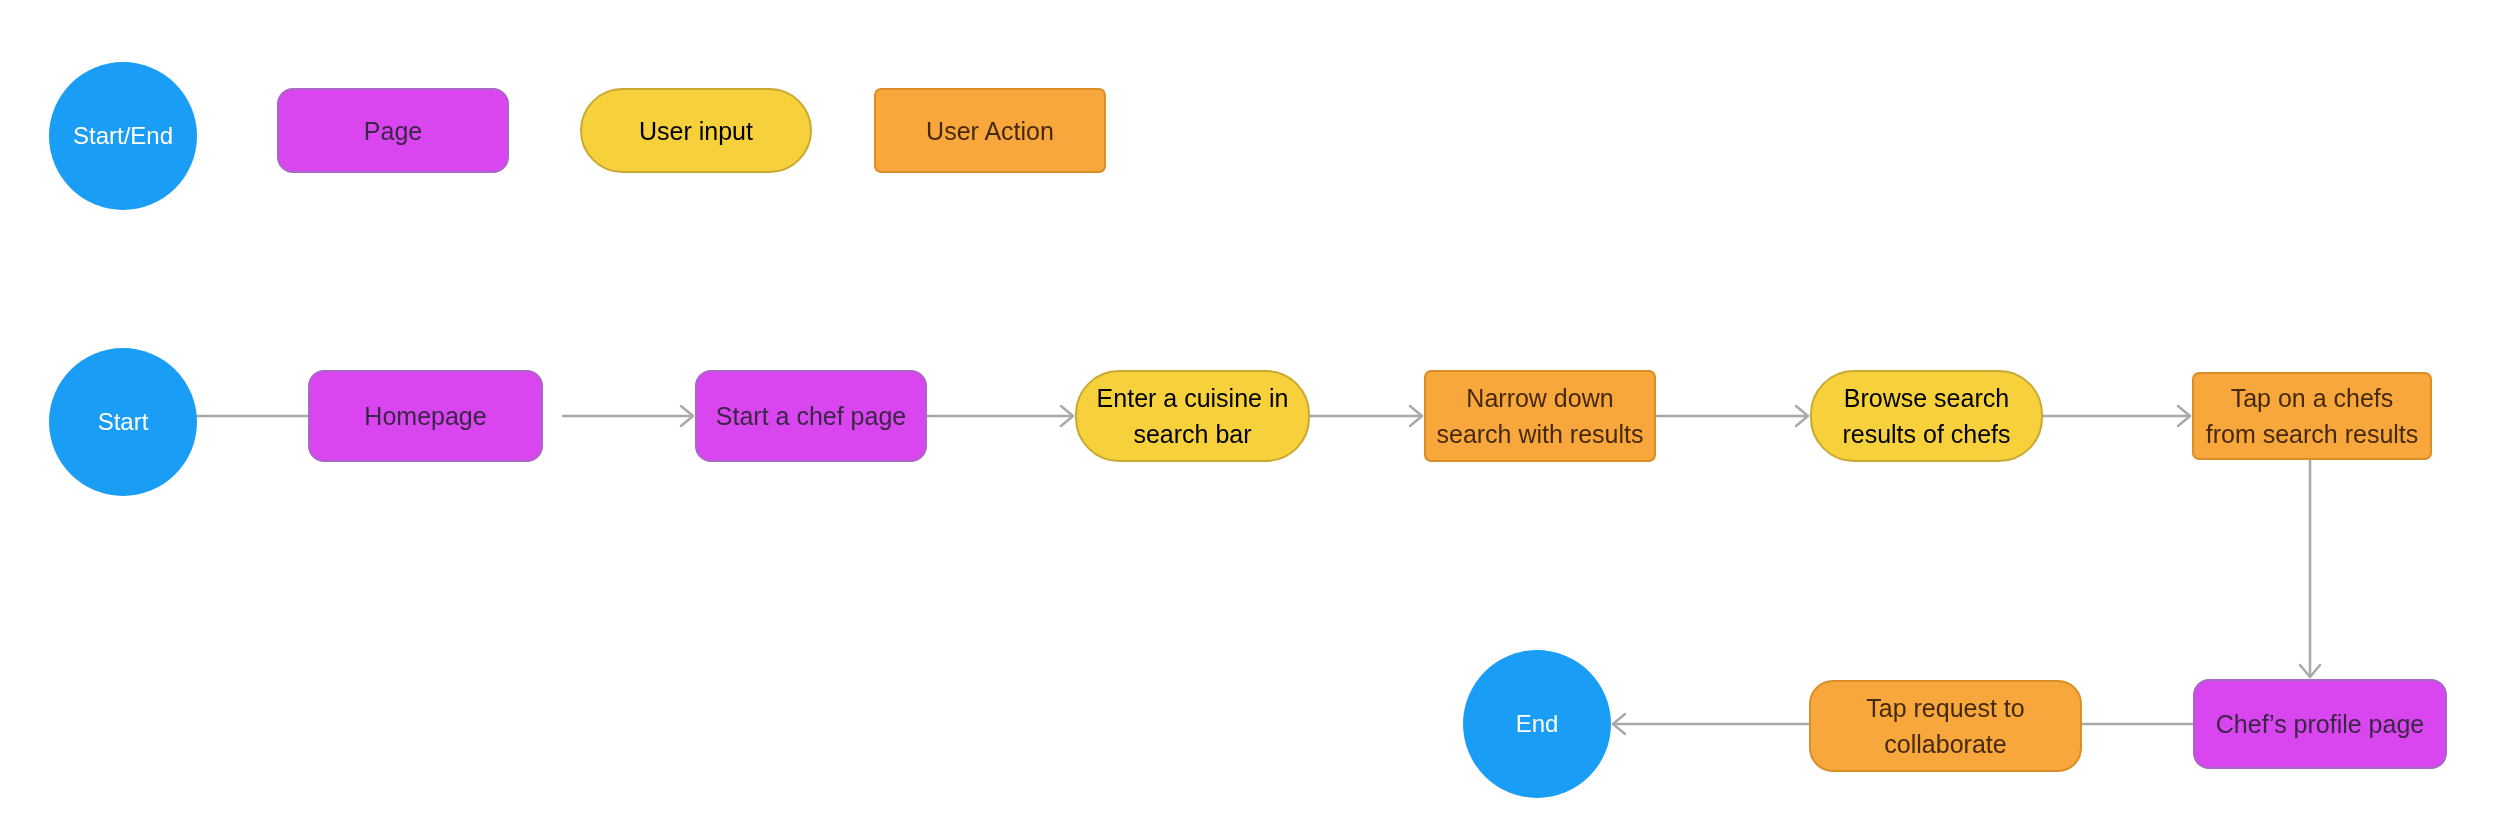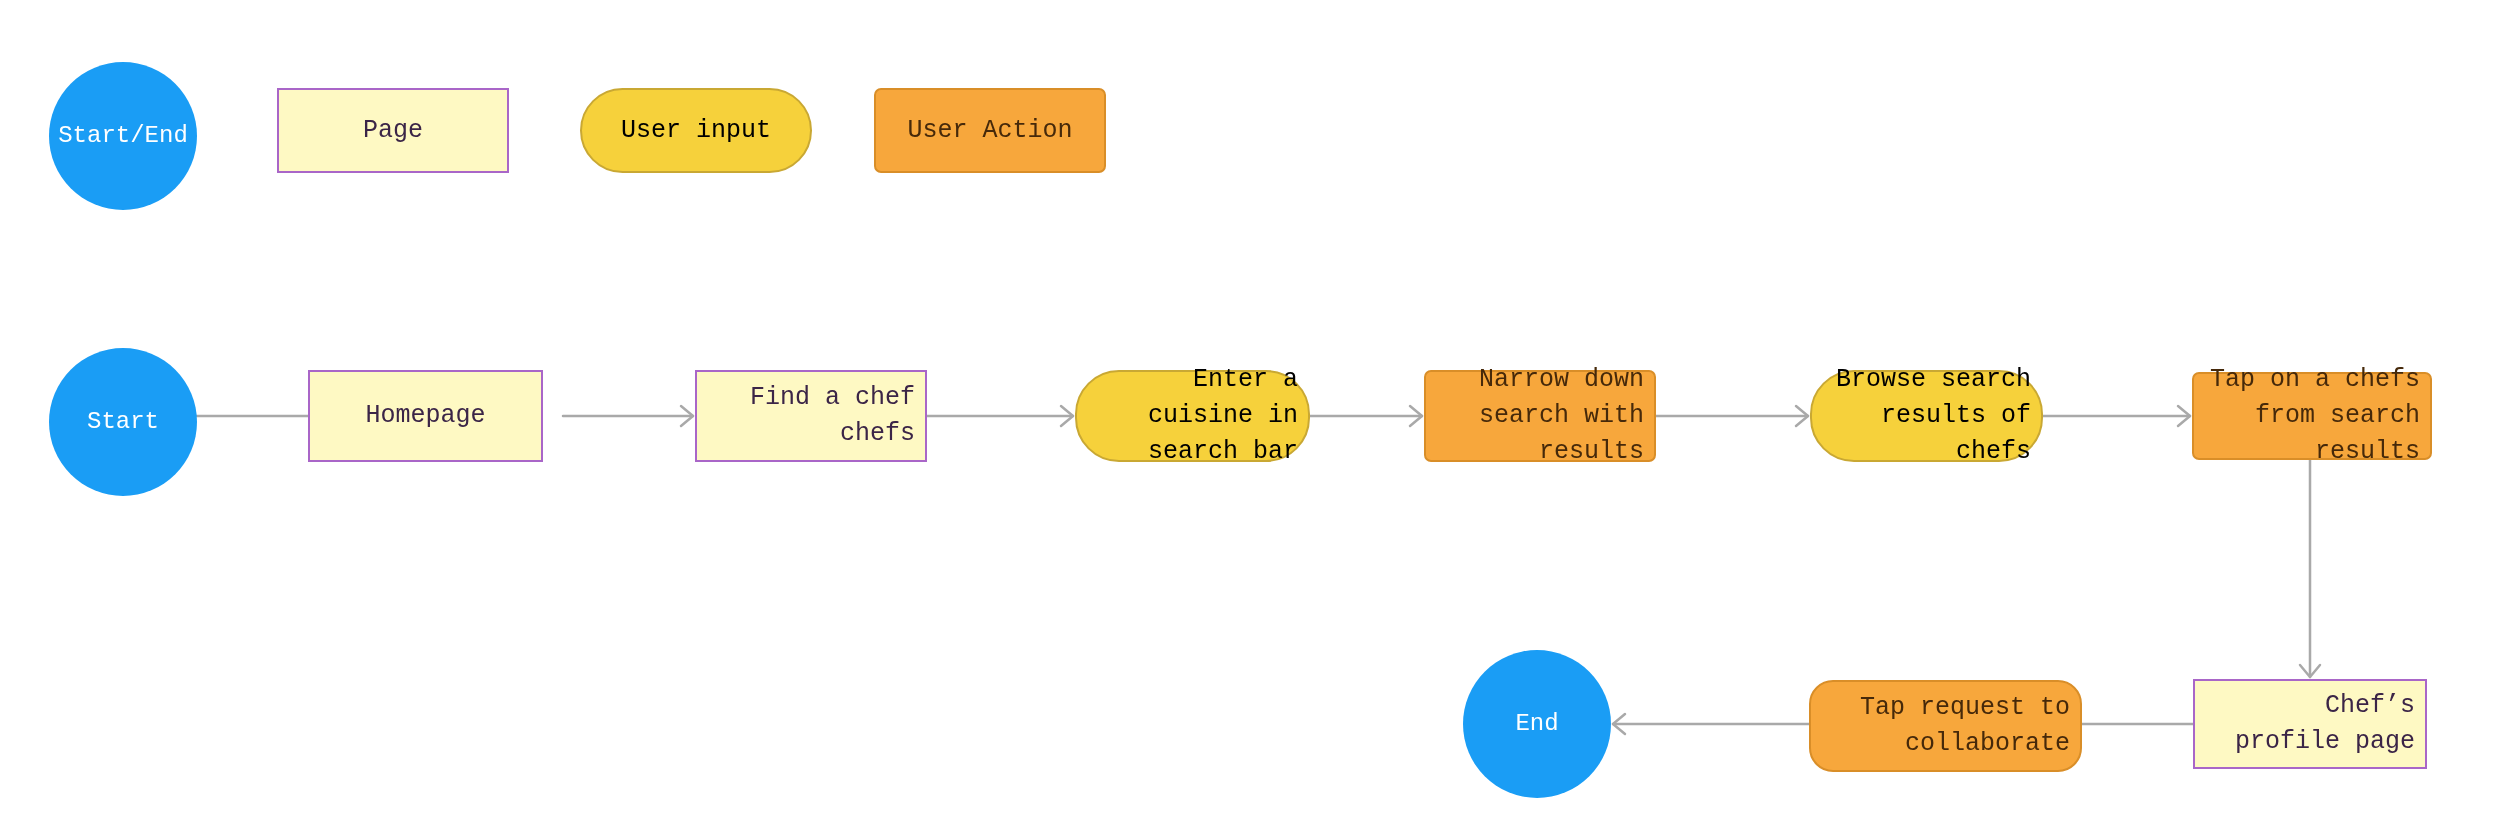--- a/index.html
+++ b/index.html
@@ -29,41 +29,40 @@
     fill: none;
     stroke-linecap: round;
     stroke-linejoin: round;
   }
   .shape {
     position: absolute;
     z-index: 2;
     display: flex;
     align-items: center;
     justify-content: center;
-    text-align: right;
+    text-align: center;
     box-sizing: border-box;
     font-size: 25px;
     line-height: 1.44;
     color: #1e1e1e;
     padding: 0 10px;
-    font-family: Liberation Mono, monospace;
   }
   .circle {
     width: 148px;
     height: 148px;
     border-radius: 50%;
     background: #1a9df5;
     color: #ffffff;
     font-size: 24px;
     padding: 0;
   }
   .rect-page {
-    background: #fef9c3;
+    background: #d946ef;
     border: 2.5px solid #a966c8;
-    border-radius: 0;
+    border-radius: 16px;
     color: #3b2547;
   }
   .pill-input {
     background: #f6d13b;
     border: 2.5px solid #c9a833;
     border-radius: 44px;
     color: #000000;
   }
   .rect-action {
     background: #f7a73c;
@@ -129,38 +128,38 @@
     <span>User Action</span>
   </div>
 
   <div class="shape circle" style="left:49px; top:348px;">
     <span>Start</span>
   </div>
   <div class="shape rect-page" style="left:308px; top:370px; width:235px; height:92px;">
     <span>Homepage</span>
   </div>
   <div class="shape rect-page" style="left:695px; top:370px; width:232px; height:92px;">
-    <span>Find a chef chefs</span>
+    <span>Start a chef page</span>
   </div>
   <div class="shape pill-input" style="left:1075px; top:370px; width:235px; height:92px;">
     <span>Enter a cuisine in search bar</span>
   </div>
   <div class="shape rect-action" style="left:1424px; top:370px; width:232px; height:92px;">
     <span>Narrow down search with results</span>
   </div>
   <div class="shape pill-input" style="left:1810px; top:370px; width:233px; height:92px;">
     <span>Browse search results of chefs</span>
   </div>
   <div class="shape rect-action" style="left:2192px; top:372px; width:240px; height:88px;">
     <span>Tap on a chefs from search results</span>
   </div>
 
   <div class="shape circle" style="left:1463px; top:650px;">
     <span>End</span>
   </div>
   <div class="shape rect-action" style="left:1809px; top:680px; width:273px; height:92px;border-radius:24px;">
     <span>Tap request to collaborate</span>
   </div>
-  <div class="shape rect-page" style="left:2193px; top:679px; width:234px; height:90px;">
+  <div class="shape rect-page" style="left:2193px; top:679px; width:254px; height:90px;">
     <span>Chef’s profile page</span>
   </div>
 
 </div>
 
 </body></html>

